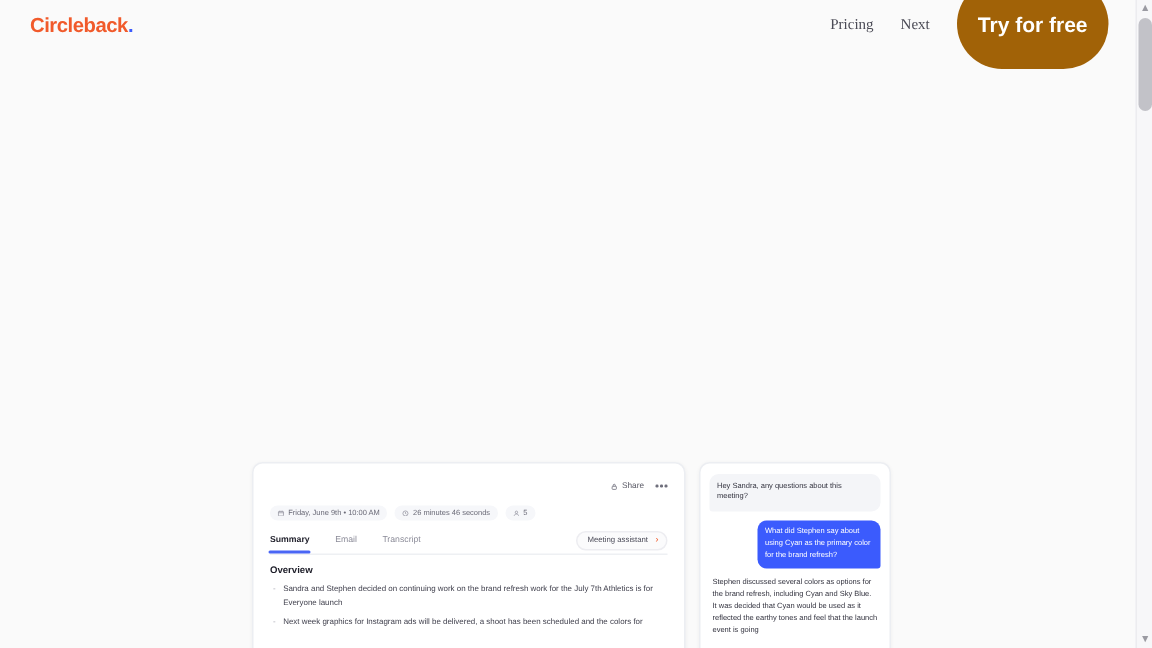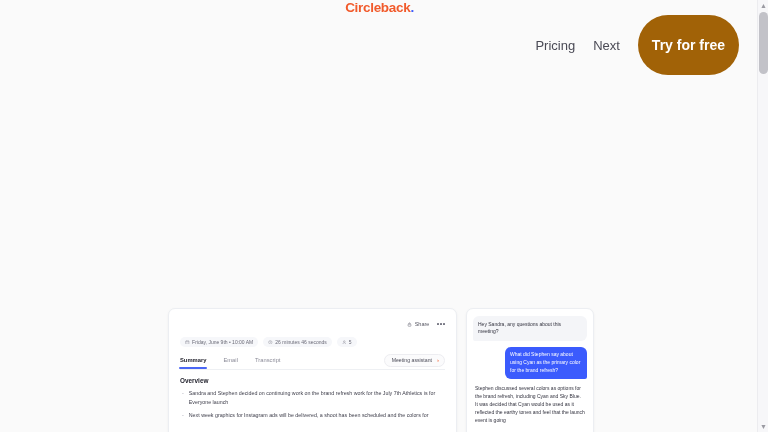--- a/index.html
+++ b/index.html
@@ -44,44 +44,44 @@
   
   .site-header {
     position: absolute;
     top: 0; left: 0;
     width: 757px; height: 32px;
     background: #fafafa;
     display: flex;
     align-items: center;
     padding: 0 18px 0 20px;
     z-index: 20;
-    flex-direction: column;
   }
 
   .logo {
     font-size: 13.5px;
     font-weight: 700;
     letter-spacing: -0.3px;
     color: #f15a2b;
     white-space: nowrap;
   }
   .logo .dot { color: #3b5bfd; }
 
   .nav-right {
     margin-left: auto;
     display: flex;
     align-items: center;
     gap: 18px;
   }
 
   .nav-link {
-    font-size: 13px;
+    font-size: 10px;
     color: #4a4a55;
     text-decoration: none;
     white-space: nowrap;
+    font-family: Liberation Serif, serif;
   }
 
   .cta-button {
     background: #a16207;
     color: #ffffff;
     font-size: 14px;
     font-weight: 600;
     border: none;
     border-radius: 999px;
     padding: 22px 14px;

